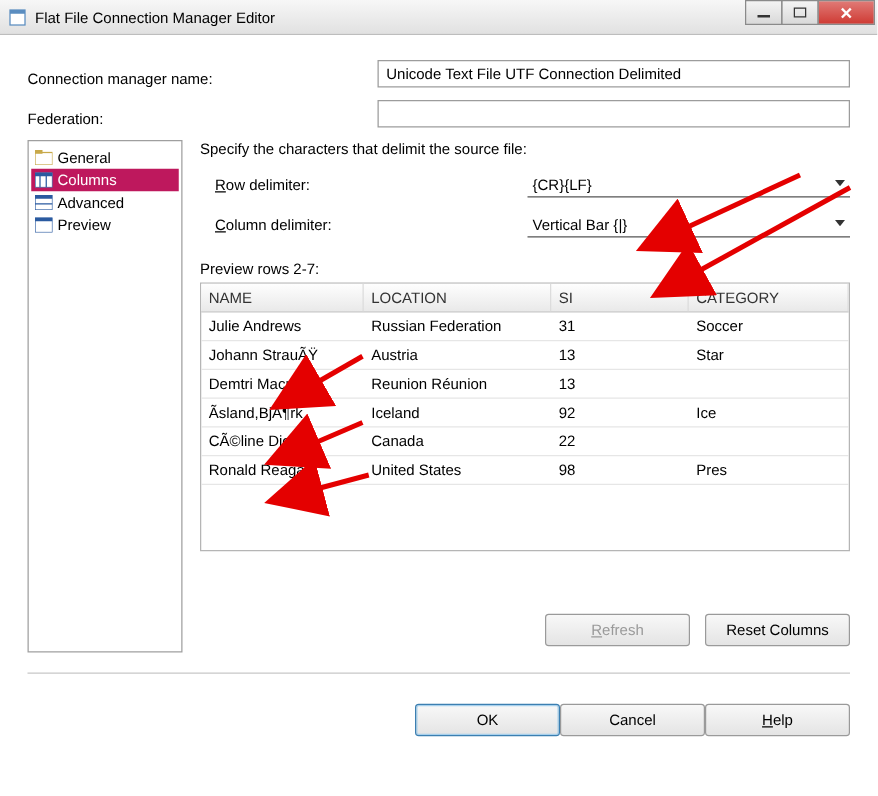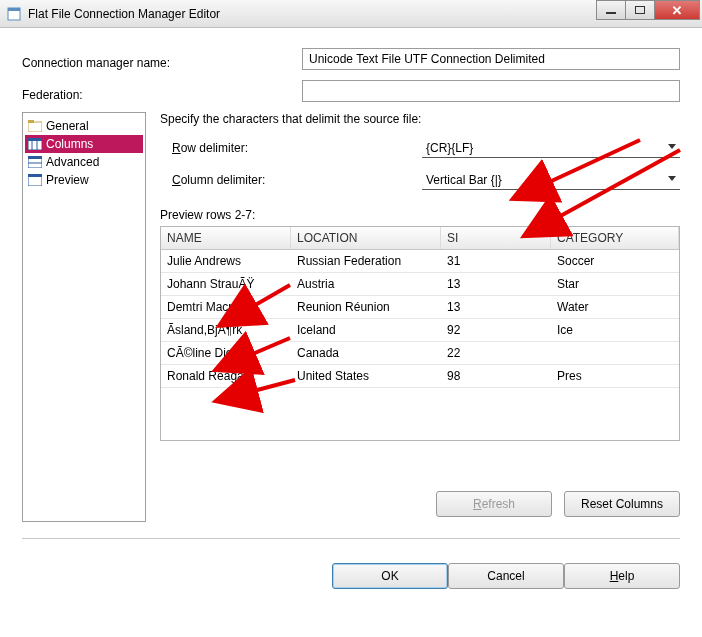--- a/index.html
+++ b/index.html
@@ -160,21 +160,20 @@
             <div class="trow">
               <div class="td col0">Johann StrauÃŸ</div>
               <div class="td col1">Austria</div>
               <div class="td col2">13</div>
               <div class="td col3">Star</div>
             </div>
             <div class="trow">
               <div class="td col0">Demtri Macro</div>
               <div class="td col1">Reunion Réunion</div>
               <div class="td col2">13</div>
-              <div class="td col3">Water</div>
             </div>
             <div class="trow">
               <div class="td col0">Ãsland,BjÃ¶rk</div>
               <div class="td col1">Iceland</div>
               <div class="td col2">92</div>
               <div class="td col3">Ice</div>
             </div>
             <div class="trow">
               <div class="td col0">CÃ©line Dion</div>
               <div class="td col1">Canada</div>

